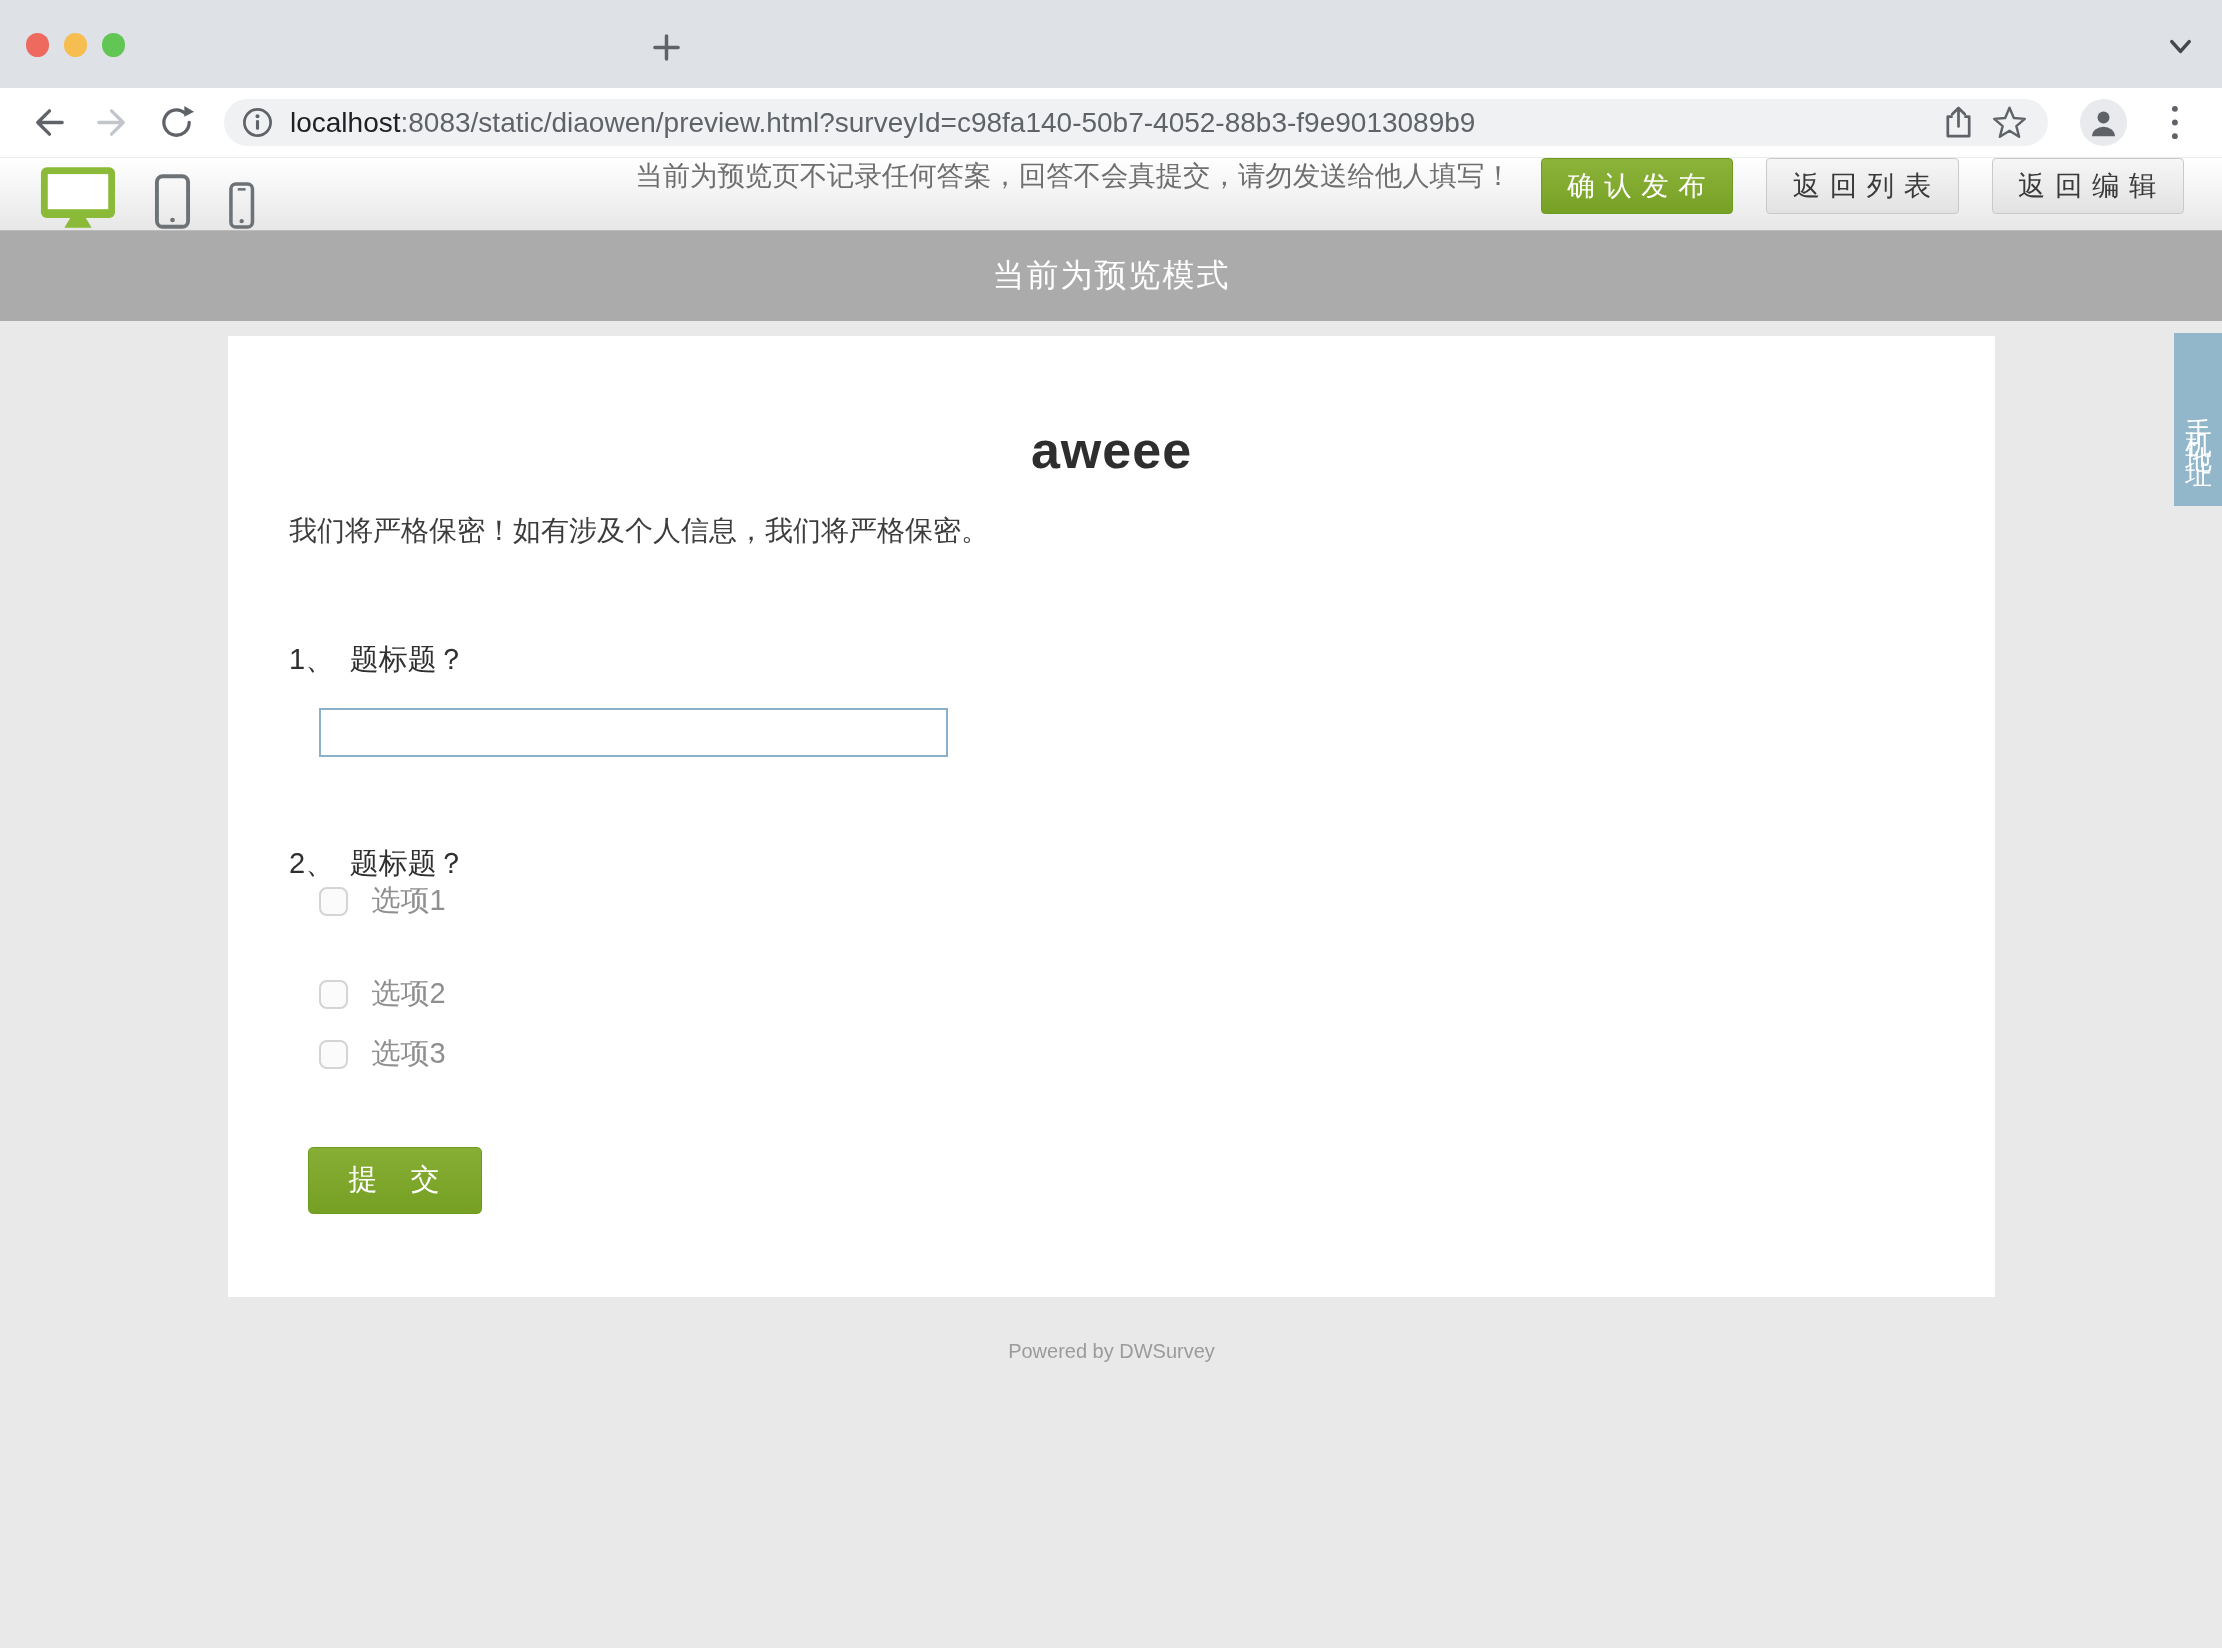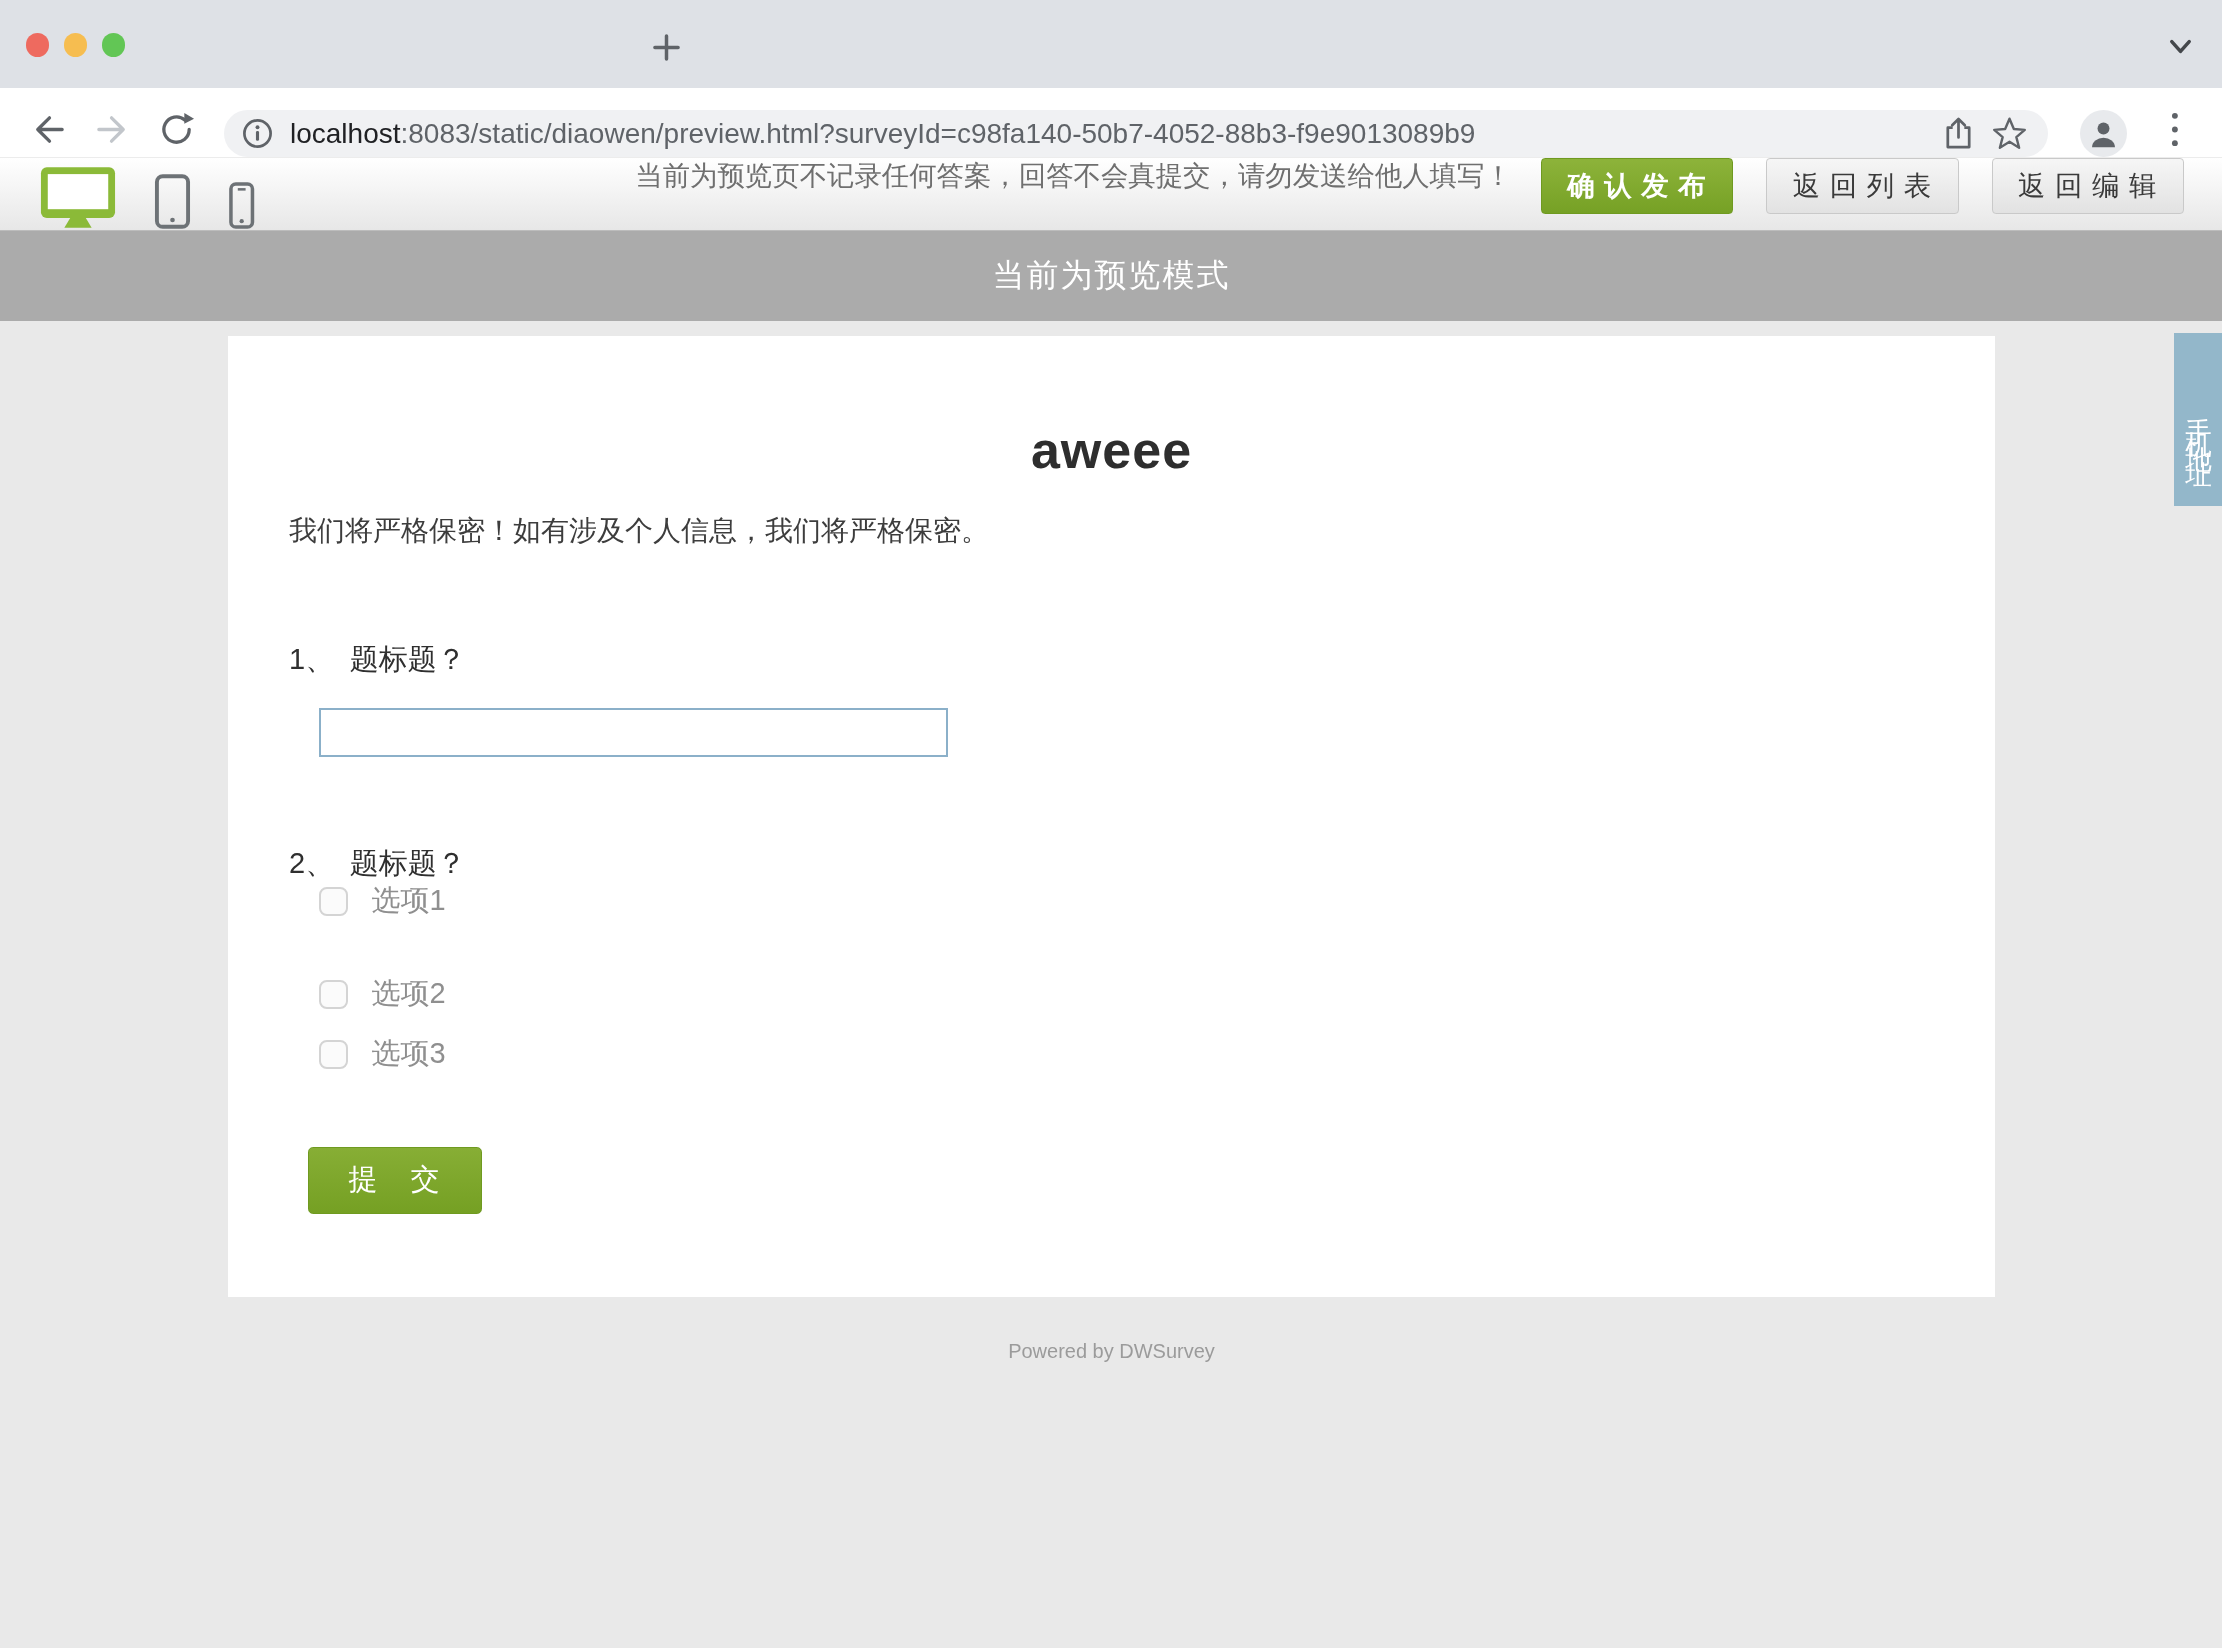--- a/index.html
+++ b/index.html
@@ -19,21 +19,21 @@
   .tab {
     position:absolute; left:157px; top:15.7px; width:461px; height:73px;
     background:#fff; border-radius:15.7px 15.7px 0 0;
     display:flex; align-items:center; padding:0 21.6px;
   }
   .tab-title { margin-left:19.6px; font-size:26.5px; color:#3c4043; flex:1; white-space:nowrap; overflow:hidden; }
   .tab-close { width:39px; height:39px; display:flex; align-items:center; justify-content:center; border-radius:50%; }
   .newtab { position:absolute; left:639px; top:19.6px; width:55px; height:55px; display:flex; align-items:center; justify-content:center; border-radius:50%; }
   .tab-chevron { position:absolute; right:25.5px; top:29px; width:35px; height:35px; display:flex; align-items:center; justify-content:center; }
 
-  .navbar { position:relative; height:69px; background:#fff; display:flex; align-items:flex-end; padding:0 15.7px; }
+  .navbar { position:relative; height:69px; background:#fff; display:flex; align-items:center; padding:0 15.7px; }
   .nav-icon { width:55px; height:55px; display:flex; align-items:center; justify-content:center; border-radius:50%; margin:0 4.9px; flex:0 0 auto; }
   .urlbar {
     flex:1; height:47px; background:#f0f1f3; border-radius:23.5px;
     display:flex; align-items:center; padding:0 13.7px 0 17.6px; margin:0 15.7px 0 13.7px; min-width:0;
   }
   .url-text { font-size:28px; margin-left:15.7px; color:#5f6368; white-space:nowrap; overflow:hidden; flex:1; }
   .url-host { color:#202124; }
   .pill-icon { width:51px; height:51px; display:flex; align-items:center; justify-content:center; border-radius:50%; flex:0 0 auto; }
   .avatar { width:47px; height:47px; border-radius:50%; background:#e8eaed; display:flex; align-items:center; justify-content:center; margin:0 15.7px; flex:0 0 auto; }
 
@@ -43,21 +43,21 @@
     border-top:1px solid #ececec; border-bottom:1px solid #bcbcbc;
     display:flex; padding:0 39px;
   }
   .devices { display:flex; align-items:flex-end; gap:37px; }
   .device { display:flex; align-items:center; justify-content:center; }
   .notice { margin-left:auto; font-size:27.4px; color:#6f6f6f; white-space:nowrap; }
   .btn {
     height:56px; font-size:27.4px; display:flex; align-items:center; justify-content:center;
     border-radius:3.9px; padding:0 25.5px; letter-spacing:1px; cursor:pointer; white-space:nowrap;
   }
-  .btn-green { background:linear-gradient(#8db33a,#76a125); color:#fff; border:1px solid #6f9a20; margin-left:29px; font-weight:bold; }
+  .btn-green { background:linear-gradient(#8db33a,#76a125); color:#fff; border:1px solid #6f9a20; margin-left:29px; font-weight:normal; }
   .btn-gray  { background:linear-gradient(#f6f6f6,#e2e2e2); color:#3a3a3a; border:1px solid #c9c9c9; margin-left:33px; }
 
   .mode-banner {
     height:90px; background:#ababab; color:#fff; font-size:32px;
     display:flex; align-items:center; justify-content:center; letter-spacing:2px;
   }
 
   
   .page { position:relative; height:1327px; background:#e9e9e9; }
   .card { position:absolute; left:228px; top:14.7px; width:1767px; height:961px; background:#fff; }

